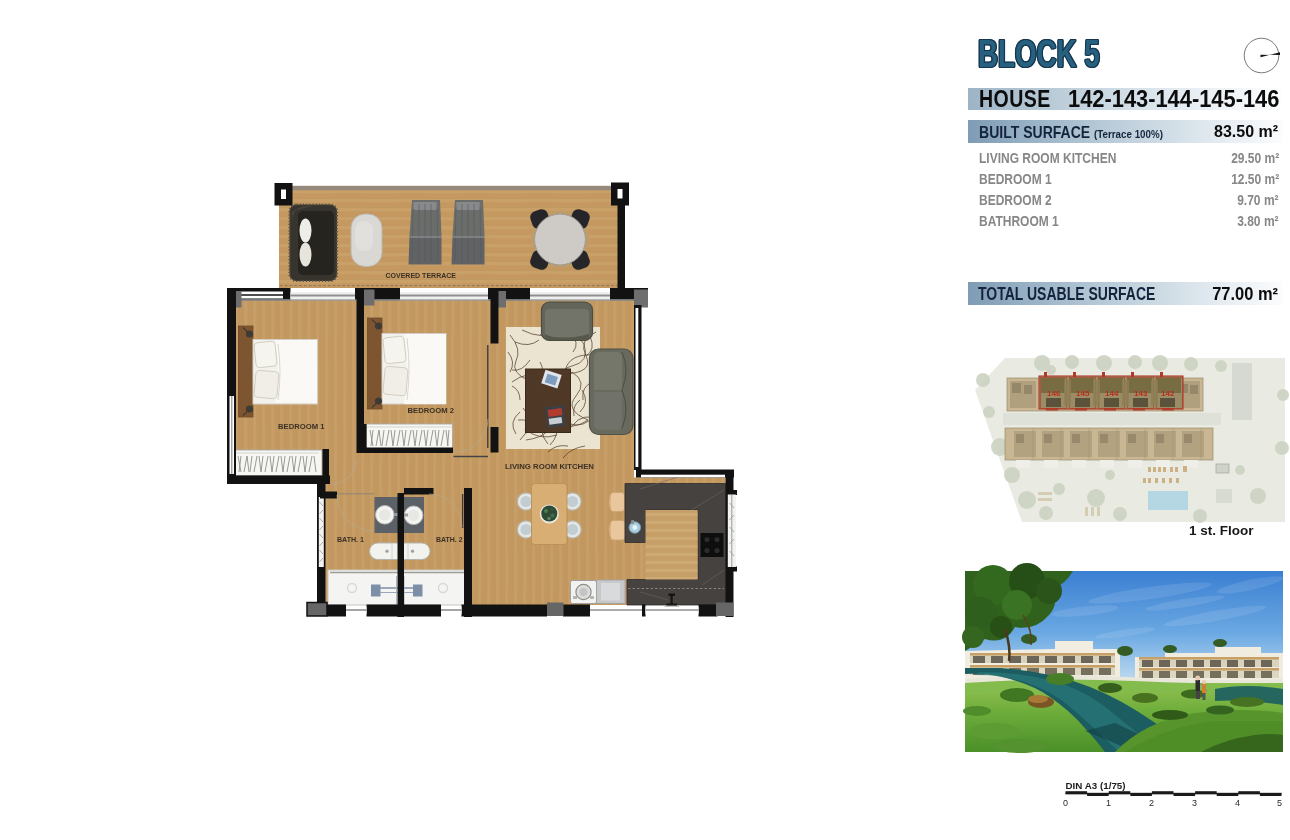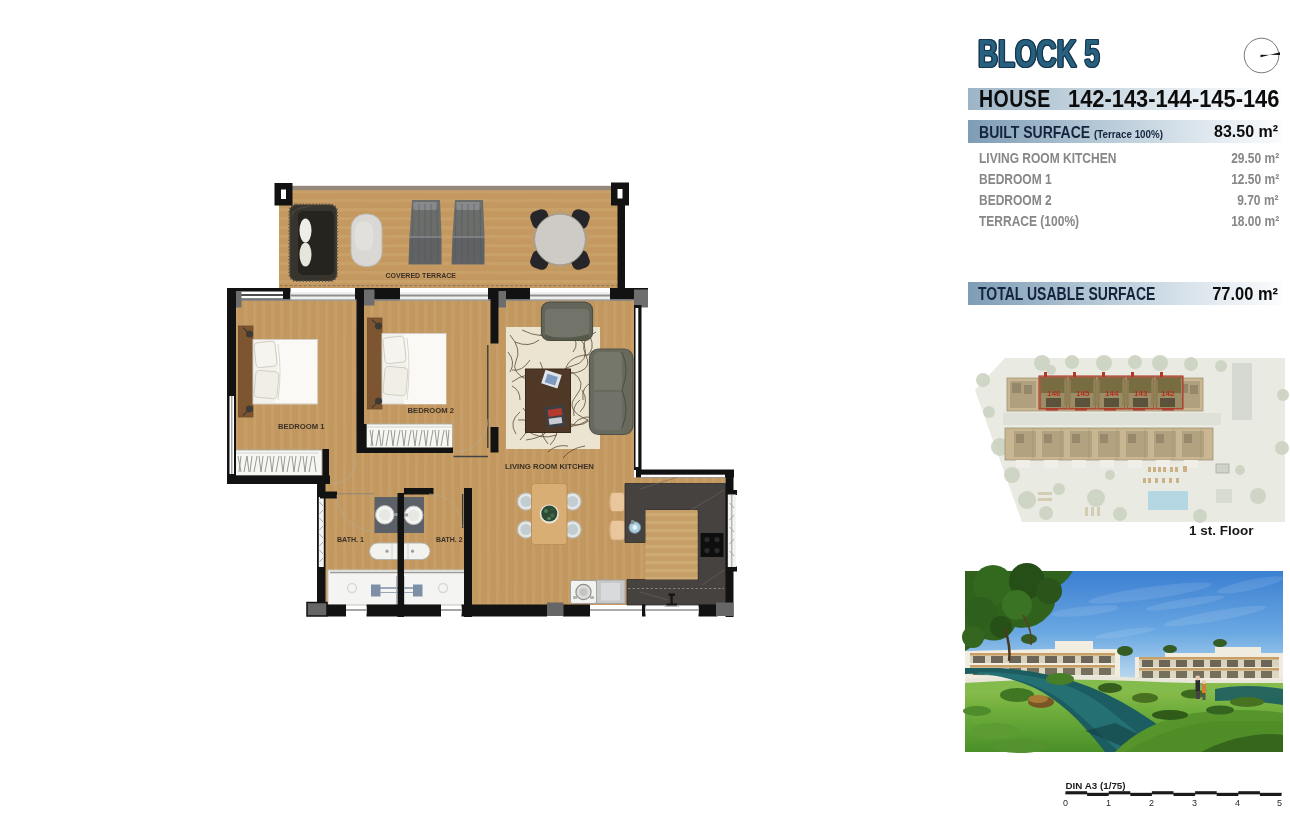--- a/index.html
+++ b/index.html
@@ -809,19 +809,19 @@
 <div class="abs" style="white-space:nowrap;left:1068px;top:88px;font-size:23px;font-weight:bold;color:#0c0c0c;letter-spacing:0px;line-height:22px;transform:scaleX(0.95);transform-origin:0 0;">142-143-144-145-146</div>
 
 <div class="abs" style="left:967.5px;top:120px;width:314px;height:22.5px;background:linear-gradient(90deg,#7e9cb5 0%,#b3c7d5 40%,#e2eaf0 78%,#fbfcfd 100%);"></div>
 <div class="abs" style="left:979px;top:121.5px;font-size:16.5px;font-weight:bold;color:#14243c;line-height:20px;transform:scaleX(0.85);transform-origin:0 0;">BUILT SURFACE <span style="font-size:11.5px;">(Terrace 100%)</span></div>
 <div class="abs" style="left:1150px;top:122px;width:128px;text-align:right;font-size:17px;font-weight:bold;color:#0c0c0c;line-height:20px;transform:scaleX(0.94);transform-origin:100% 0;">83.50 m²</div>
 
 <div class="abs" style="left:979px;top:147.5px;width:300px;font-size:13.8px;font-weight:bold;color:#878787;line-height:21.3px;">
 <div><span style="display:inline-block;transform:scaleX(0.87);transform-origin:0 50%;">LIVING ROOM KITCHEN</span><span style="float:right;transform:scaleX(0.87);transform-origin:100% 50%;">29.50 m²</span></div>
 <div><span style="display:inline-block;transform:scaleX(0.87);transform-origin:0 50%;">BEDROOM 1</span><span style="float:right;transform:scaleX(0.87);transform-origin:100% 50%;">12.50 m²</span></div>
 <div><span style="display:inline-block;transform:scaleX(0.87);transform-origin:0 50%;">BEDROOM 2</span><span style="float:right;transform:scaleX(0.87);transform-origin:100% 50%;">9.70 m²</span></div>
-<div><span style="display:inline-block;transform:scaleX(0.87);transform-origin:0 50%;">TERRACE (100%)</span><span style="float:right;transform:scaleX(0.87);transform-origin:100% 50%;">18.00 m²</span></div>
+<div><span style="display:inline-block;transform:scaleX(0.87);transform-origin:0 50%;">BATHROOM 1</span><span style="float:right;transform:scaleX(0.87);transform-origin:100% 50%;">3.80 m²</span></div>
 </div>
 
 <div class="abs" style="left:967.5px;top:281.5px;width:314px;height:23px;background:linear-gradient(90deg,#7e9cb5 0%,#b3c7d5 40%,#e2eaf0 78%,#fbfcfd 100%);"></div>
 <div class="abs" style="left:978px;top:283.5px;font-size:17.5px;font-weight:bold;color:#14243c;line-height:20px;transform:scaleX(0.8);transform-origin:0 0;">TOTAL USABLE SURFACE</div>
 <div class="abs" style="left:1150px;top:283.5px;width:128px;text-align:right;font-size:17.5px;font-weight:bold;color:#0c0c0c;line-height:20px;transform:scaleX(0.94);transform-origin:100% 0;">77.00 m²</div>
 </div>
 
 </body></html>

